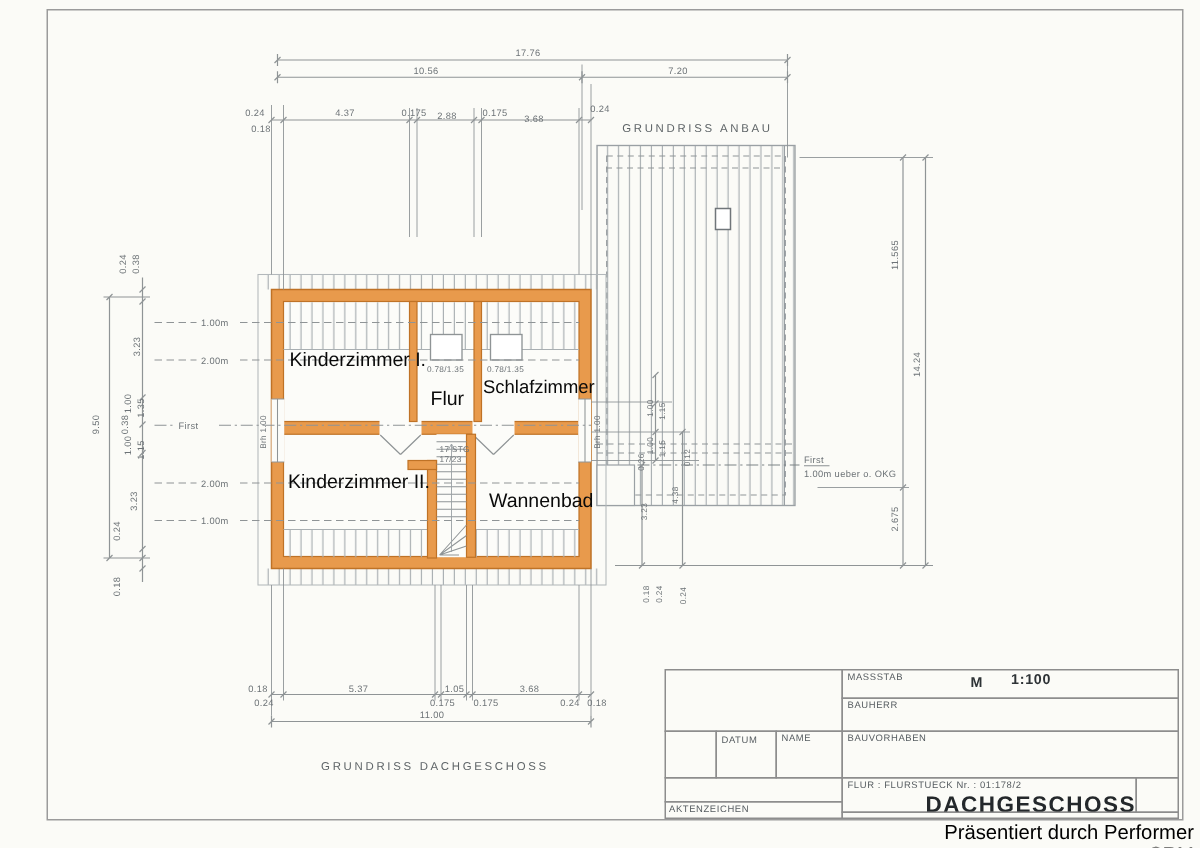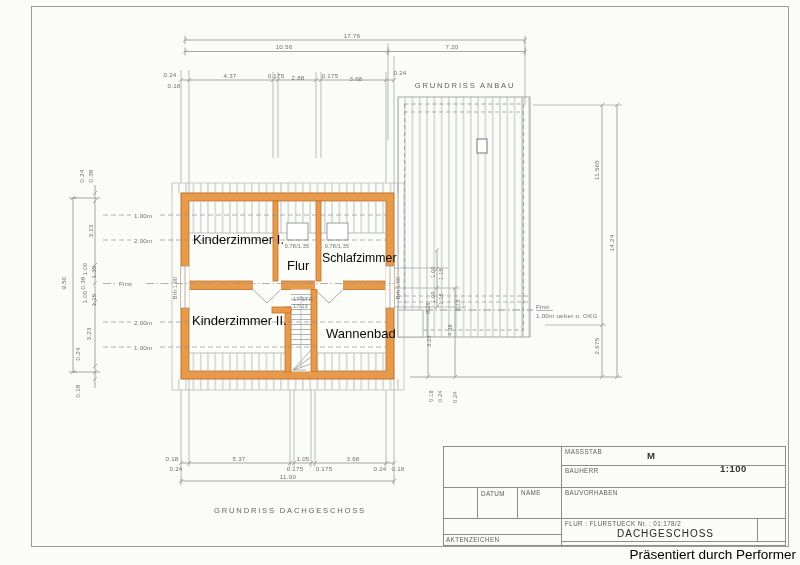--- a/index.html
+++ b/index.html
@@ -11,21 +11,21 @@
   svg text{font-family:"Liberation Sans",sans-serif;}
   .t6{font-size:6.2px;fill:#6d7377;letter-spacing:.25px;}
   .t5{font-size:5.5px;fill:#6d7377;letter-spacing:.2px;}
   .ttl{font-size:7.6px;fill:#5e6467;letter-spacing:1.8px;}
   .room{font-size:13px;fill:#0a0a0a;}
   .room-s{font-size:12.3px;fill:#0a0a0a;}
   
   .cell{position:absolute;border:1px solid #8d8d8d;box-sizing:border-box;background:transparent;}
   .cl{position:absolute;font-size:6.3px;color:#565c60;letter-spacing:.4px;white-space:nowrap;}
   .big{font-size:9.5px;font-weight:bold;color:#2e3336;letter-spacing:.5px;}
-  .sheet{font-size:10px;font-weight:normal;color:#24282b;letter-spacing:1px;}
+  .sheet{font-size:15px;font-weight:bold;color:#24282b;letter-spacing:1px;}
   #watermark{left:600px;top:547px;width:196px;text-align:right;font-size:13.5px;color:#000;}
 </style>
 </head>
 <body>
 
 <div id="frame" class="abs"></div>
 
 <svg width="800" height="565" viewBox="0 0 800 565">
   <defs>
     <pattern id="hv" width="7.3" height="10" patternUnits="userSpaceOnUse">
@@ -221,21 +221,21 @@
   <div class="cell" style="left:517px;top:487px;width:45px;height:32px;">
     <span class="cl" style="left:3px;top:1px;">NAME</span>
   </div>
   <div class="cell" style="left:443px;top:518px;width:119px;height:17px;"></div>
   <div class="cell" style="left:443px;top:534px;width:119px;height:12px;">
     <span class="cl" style="left:2px;top:1px;">AKTENZEICHEN</span>
   </div>
   <div class="cell" style="left:561px;top:446px;width:225px;height:20px;">
     <span class="cl" style="left:3px;top:1px;">MASSSTAB</span>
     <span class="cl big" style="left:85px;top:3px;">M</span>
-    <span class="cl big" style="left:112px;top:16px;margin-left:46px;">1:100</span>
+    <span class="cl big" style="left:112px;top:1px;">1:100</span>
   </div>
   <div class="cell" style="left:561px;top:465px;width:225px;height:23px;">
     <span class="cl" style="left:3px;top:1px;">BAUHERR</span>
   </div>
   <div class="cell" style="left:561px;top:487px;width:225px;height:32px;">
     <span class="cl" style="left:3px;top:1px;">BAUVORHABEN</span>
   </div>
   <div class="cell" style="left:561px;top:518px;width:197px;height:24px;">
     <span class="cl" style="left:3px;top:1px;">FLUR : FLURSTUECK Nr. : 01:178/2</span>
     <span class="cl sheet" style="left:55px;top:9px;">DACHGESCHOSS</span>

